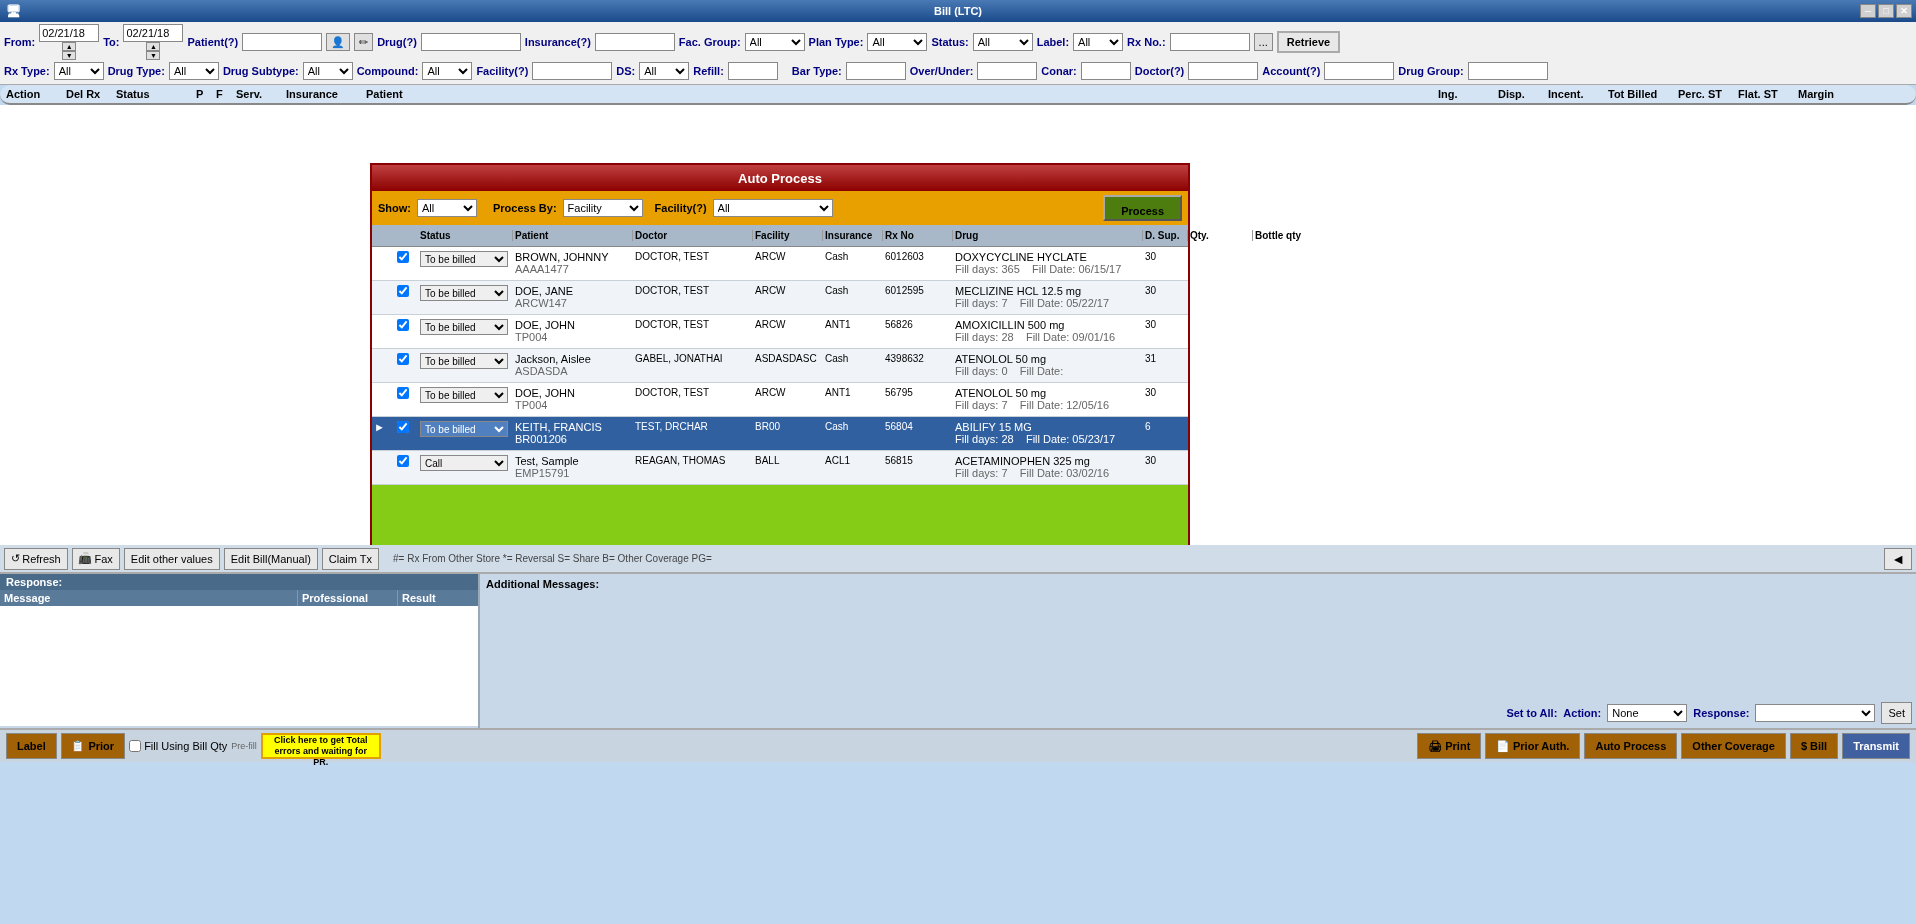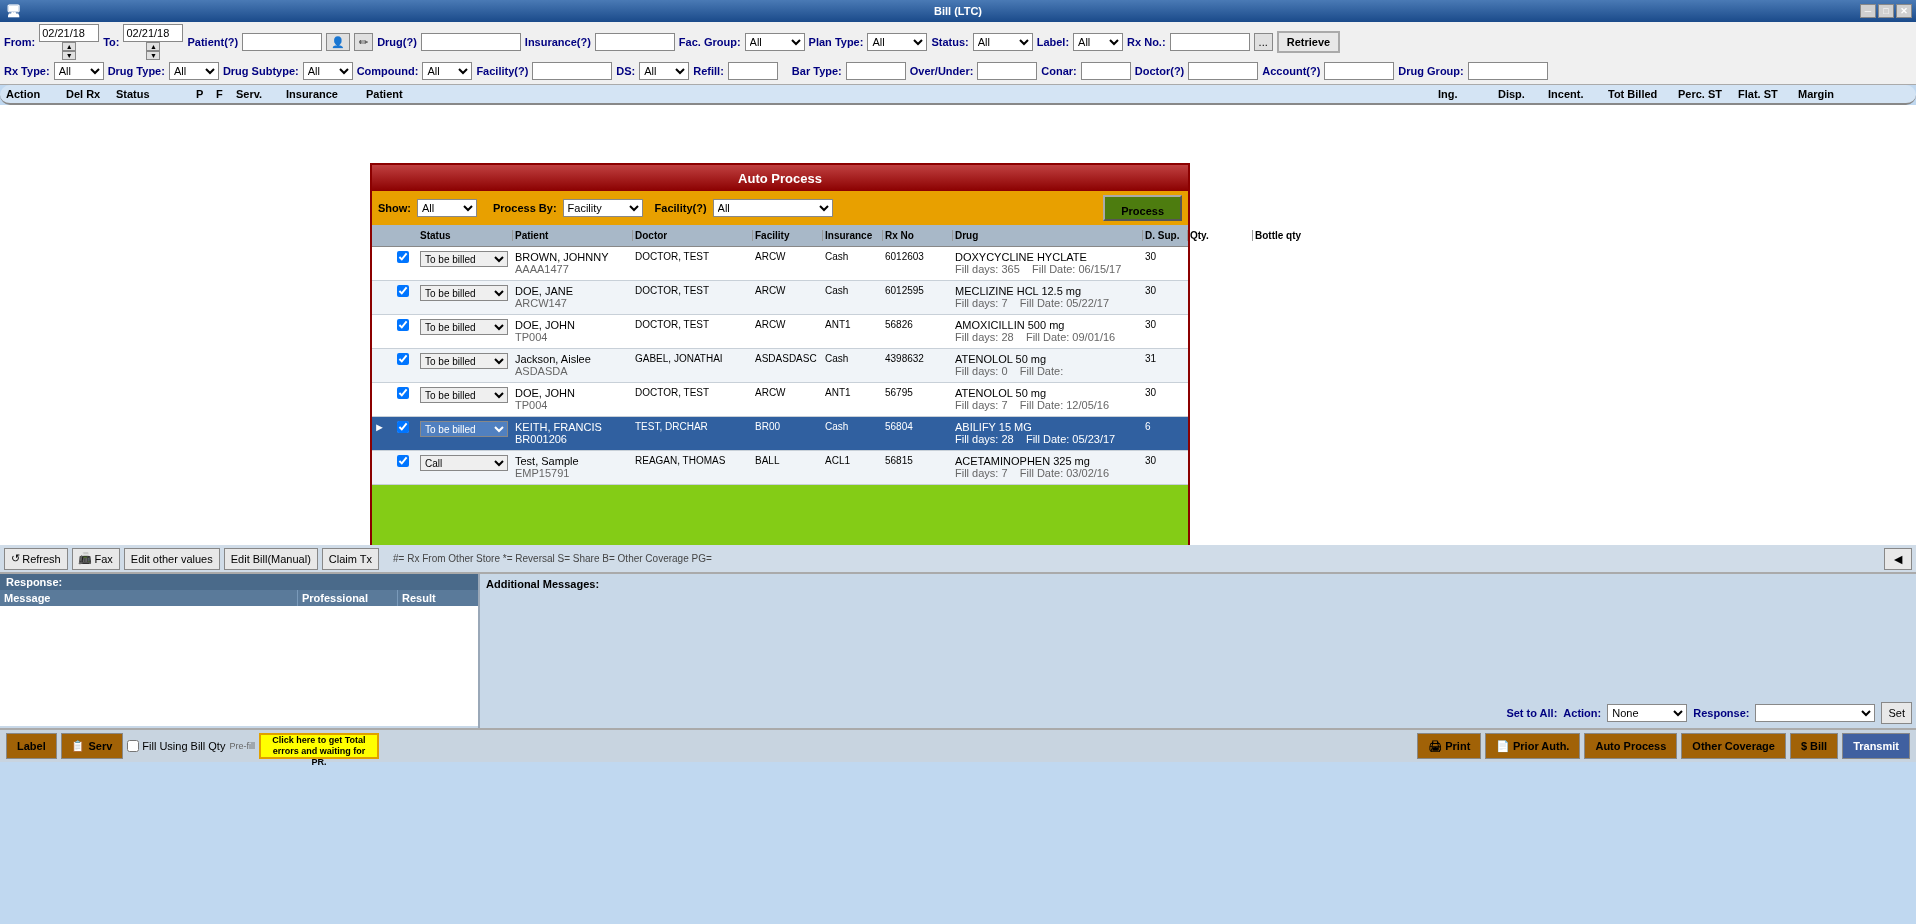--- a/index.html
+++ b/index.html
@@ -652,21 +652,21 @@
       </select>
       <button class="action-btn">Set</button>
     </div>
   </div>
 </div>
 
 <div class="bottom-toolbar">
   <button class="bottom-btn">Label</button>
   <button class="bottom-btn">
     <span>📋</span>
-    <span>Serv</span>
+    <span>Prior</span>
   </button>
   <div class="fill-check-area">
     <input type="checkbox" style="">
     <span>Fill Using Bill Qty</span>
   </div>
   <div style="font-size:9px; color:#666;">Pre-fill</div>
   <button class="error-btn" style="width:120px; font-size:9px;">Click here to get Total errors and waiting for PR.</button>
   <div style="flex:1;"></div>
   <button class="bottom-btn">
     <span>🖨</span>

